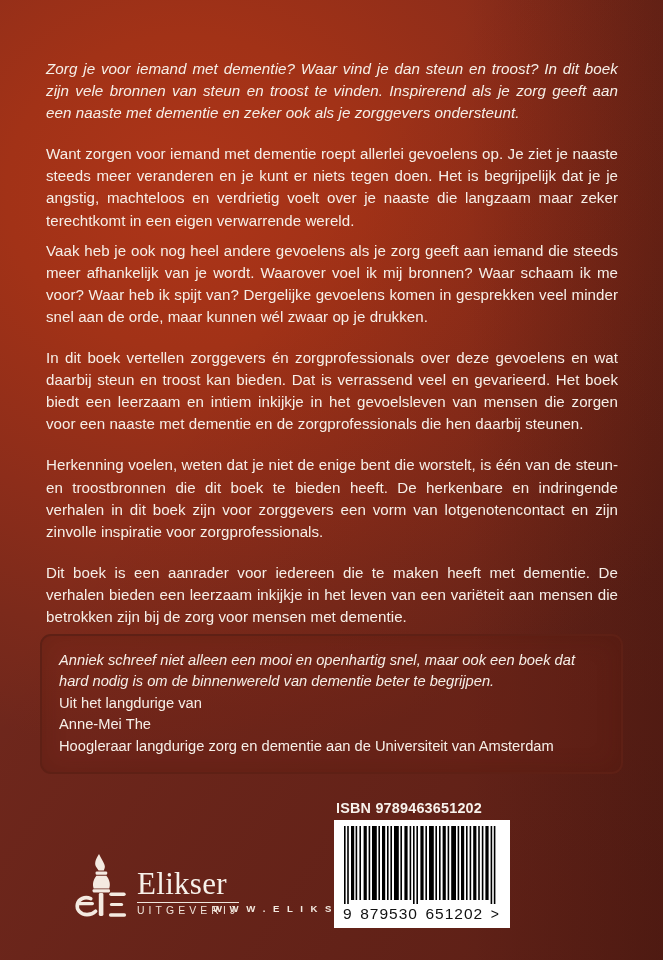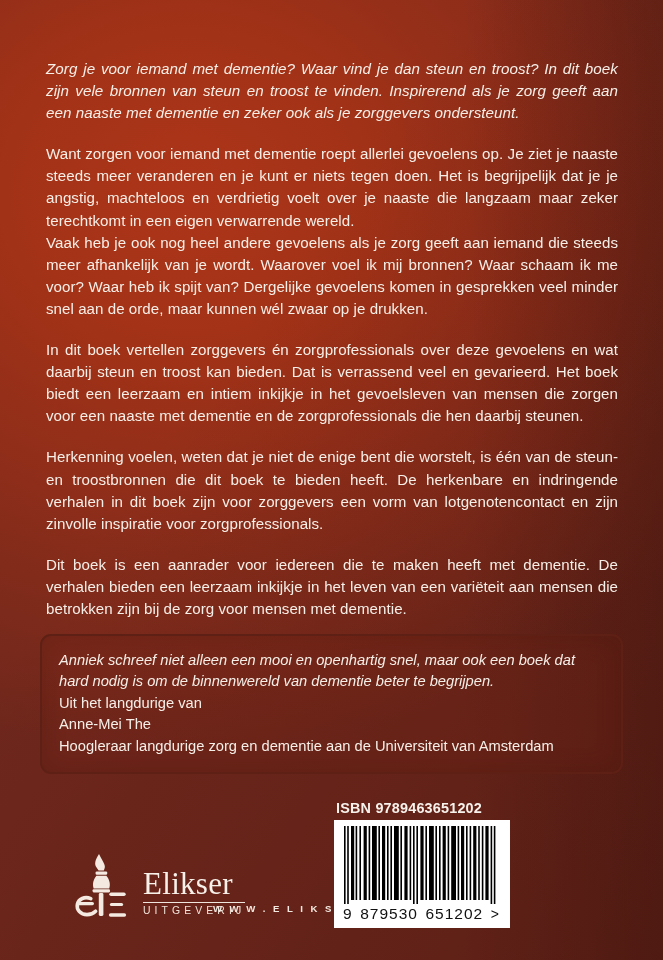--- a/index.html
+++ b/index.html
@@ -41,21 +41,21 @@
     line-height: 22.1px;
     text-align: justify;
     color: #f6efe8;
     letter-spacing: 0.05px;
   }
   .para:last-child { margin-bottom: 0; }
   .para.italic {
     font-style: italic;
     font-size: 15.2px;
   }
-  .para.tight { margin-bottom: 0; }
+  .para.tight { margin-bottom: 8px; }
 
   .quote-box {
     position: absolute;
     left: 40px;
     top: 634px;
     width: 583px;
     box-sizing: border-box;
     padding: 14px 17px 15px 17px;
     border: 2px solid #5e2015;
     border-radius: 11px;
@@ -69,21 +69,21 @@
     color: #f6efe8;
   }
   .quote-line.italic { font-style: italic; }
 
   .publisher {
     position: absolute;
     left: 74px;
     top: 852px;
     display: flex;
     align-items: flex-end;
-    gap: 15px;
+    gap: 9px;
   }
   .logo-mark {
     width: 54px;
     height: 66px;
     display: block;
   }
   .logo-word {
     display: flex;
     flex-direction: column;
     padding-bottom: 2px;

